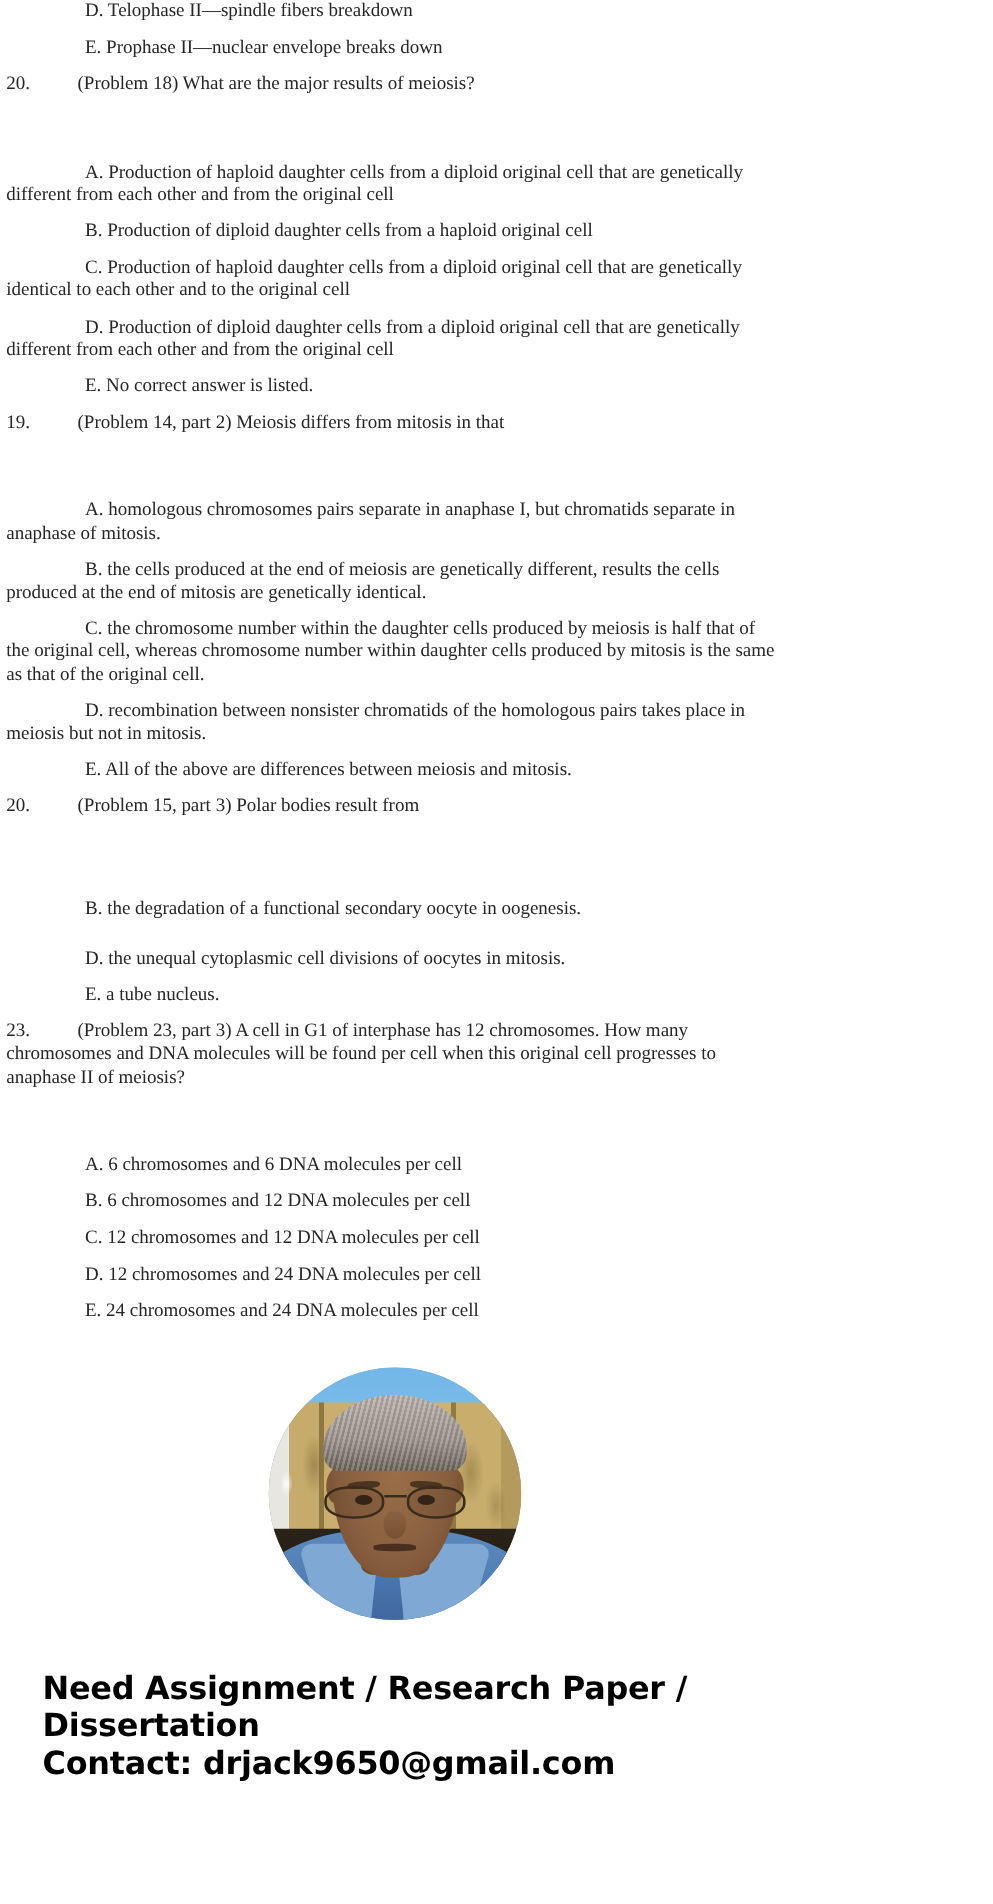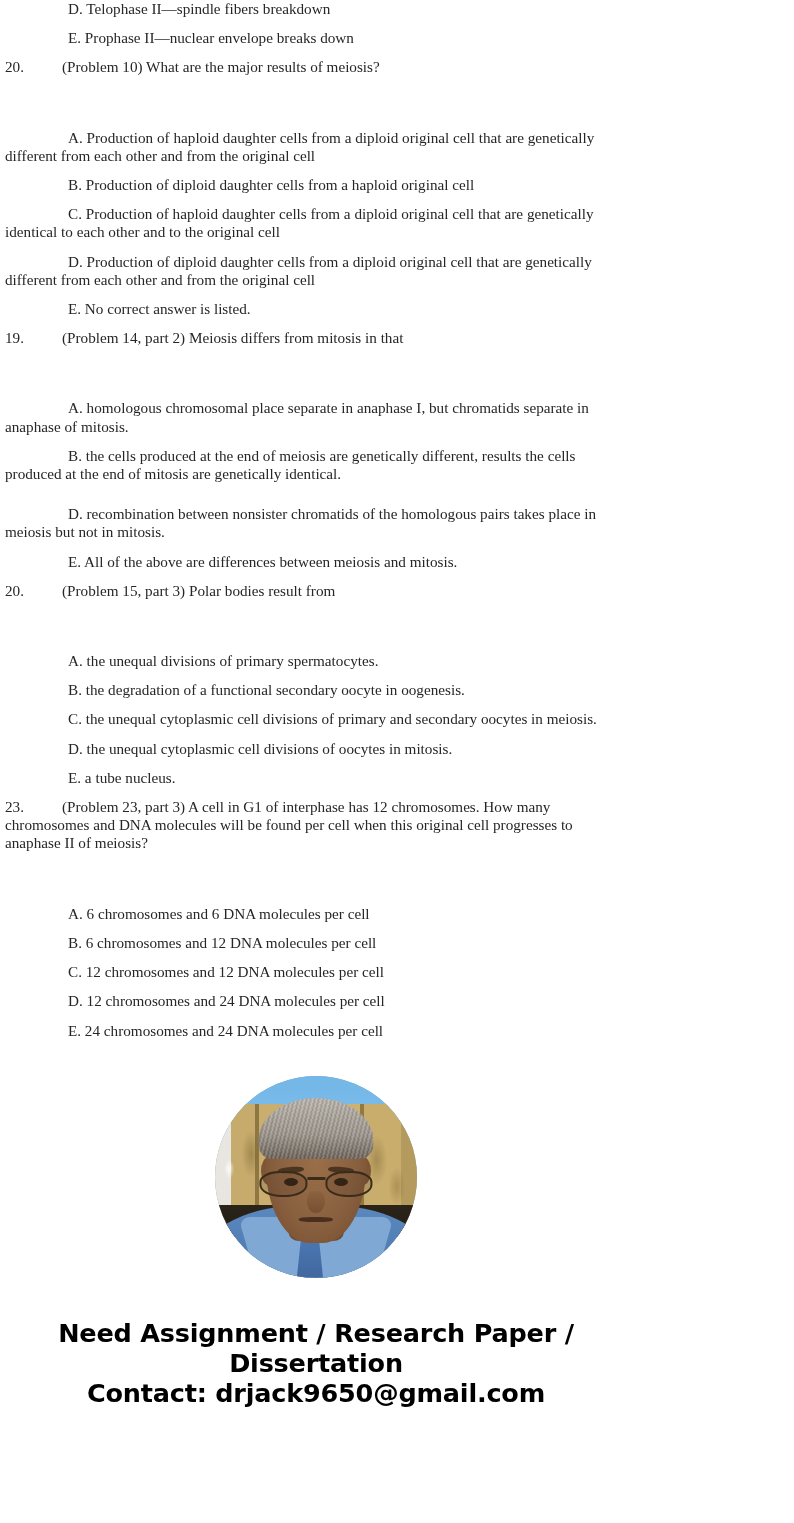--- a/index.html
+++ b/index.html
@@ -263,49 +263,49 @@
   }
   .ph-socket {
     position: absolute;
     left: 0; top: 0; right: 0; bottom: 0;
     background:
       radial-gradient(ellipse 8px 16px at 7% 46%, rgba(255,255,255,.85), transparent 62%);
   }
 
   
   .promo {
-    text-align: center;
     font-family: "DejaVu Sans", "Liberation Sans", sans-serif;
     font-weight: bold;
     color: #000000;
     line-height: 30px;
     margin-top: 40px;
     padding: 0 14px;
     box-sizing: border-box;
+    margin-left: 20px;
   }
   .promo-line {
     font-size: 25.5px;
     letter-spacing: -0.2px;
   }
 </style>
 </head>
 <body>
 
 <div class="doc">
 
   <div class="qa-stream">
 
     <div class="choice">D. Telophase II—spindle fibers breakdown</div>
     <div class="gap-xs"></div>
     <div class="choice">E. Prophase II—nuclear envelope breaks down</div>
 
     <div class="gap-xs"></div>
 
     <div class="q-row">
-      <span class="q-num">20.</span><span class="q-body">(Problem 10) What are the major results of meiosis?</span>
+      <span class="q-num">20.</span><span class="q-body">(Problem 18) What are the major results of meiosis?</span>
     </div>
 
     <div class="gap-lg"></div>
 
     <div class="choice">A. Production of haploid daughter cells from a diploid original cell that are genetically different from each other and from the original cell</div>
     <div class="gap-xs"></div>
     <div class="choice">B. Production of diploid daughter cells from a haploid original cell</div>
     <div class="gap-xs"></div>
     <div class="choice">C. Production of haploid daughter cells from a diploid original cell that are genetically identical to each other and to the original cell</div>
     <div class="gap-xs"></div>
@@ -314,42 +314,41 @@
     <div class="choice">E. No correct answer is listed.</div>
 
     <div class="gap-xs"></div>
 
     <div class="q-row">
       <span class="q-num">19.</span><span class="q-body">(Problem 14, part 2) Meiosis differs from mitosis in that</span>
     </div>
 
     <div class="gap-lg"></div>
 
-    <div class="choice">A. homologous chromosomal place separate in anaphase I, but chromatids separate in anaphase of mitosis.</div>
+    <div class="choice">A. homologous chromosomes pairs separate in anaphase I, but chromatids separate in anaphase of mitosis.</div>
     <div class="gap-xs"></div>
     <div class="choice">B. the cells produced at the end of meiosis are genetically different, results the cells produced at the end of mitosis are genetically identical.</div>
     <div class="gap-xs"></div>
+    <div class="choice">C. the chromosome number within the daughter cells produced by meiosis is half that of the original cell, whereas chromosome number within daughter cells produced by mitosis is the same as that of the original cell.</div>
     <div class="gap-xs"></div>
     <div class="choice">D. recombination between nonsister chromatids of the homologous pairs takes place in meiosis but not in mitosis.</div>
     <div class="gap-xs"></div>
     <div class="choice">E. All of the above are differences between meiosis and mitosis.</div>
 
     <div class="gap-xs"></div>
 
     <div class="q-row">
       <span class="q-num">20.</span><span class="q-body">(Problem 15, part 3) Polar bodies result from</span>
     </div>
 
     <div class="gap-lg"></div>
 
-    <div class="choice">A. the unequal divisions of primary spermatocytes.</div>
     <div class="gap-xs"></div>
     <div class="choice">B. the degradation of a functional secondary oocyte in oogenesis.</div>
     <div class="gap-xs"></div>
-    <div class="choice">C. the unequal cytoplasmic cell divisions of primary and secondary oocytes in meiosis.</div>
     <div class="gap-xs"></div>
     <div class="choice">D. the unequal cytoplasmic cell divisions of oocytes in mitosis.</div>
     <div class="gap-xs"></div>
     <div class="choice">E. a tube nucleus.</div>
 
     <div class="gap-xs"></div>
 
     <div class="q-row">
       <span class="q-num">23.</span><span class="q-body">(Problem 23, part 3) A cell in G1 of interphase has 12 chromosomes. How many chromosomes and DNA molecules will be found per cell when this original cell progresses to anaphase II of meiosis?</span>
     </div>

